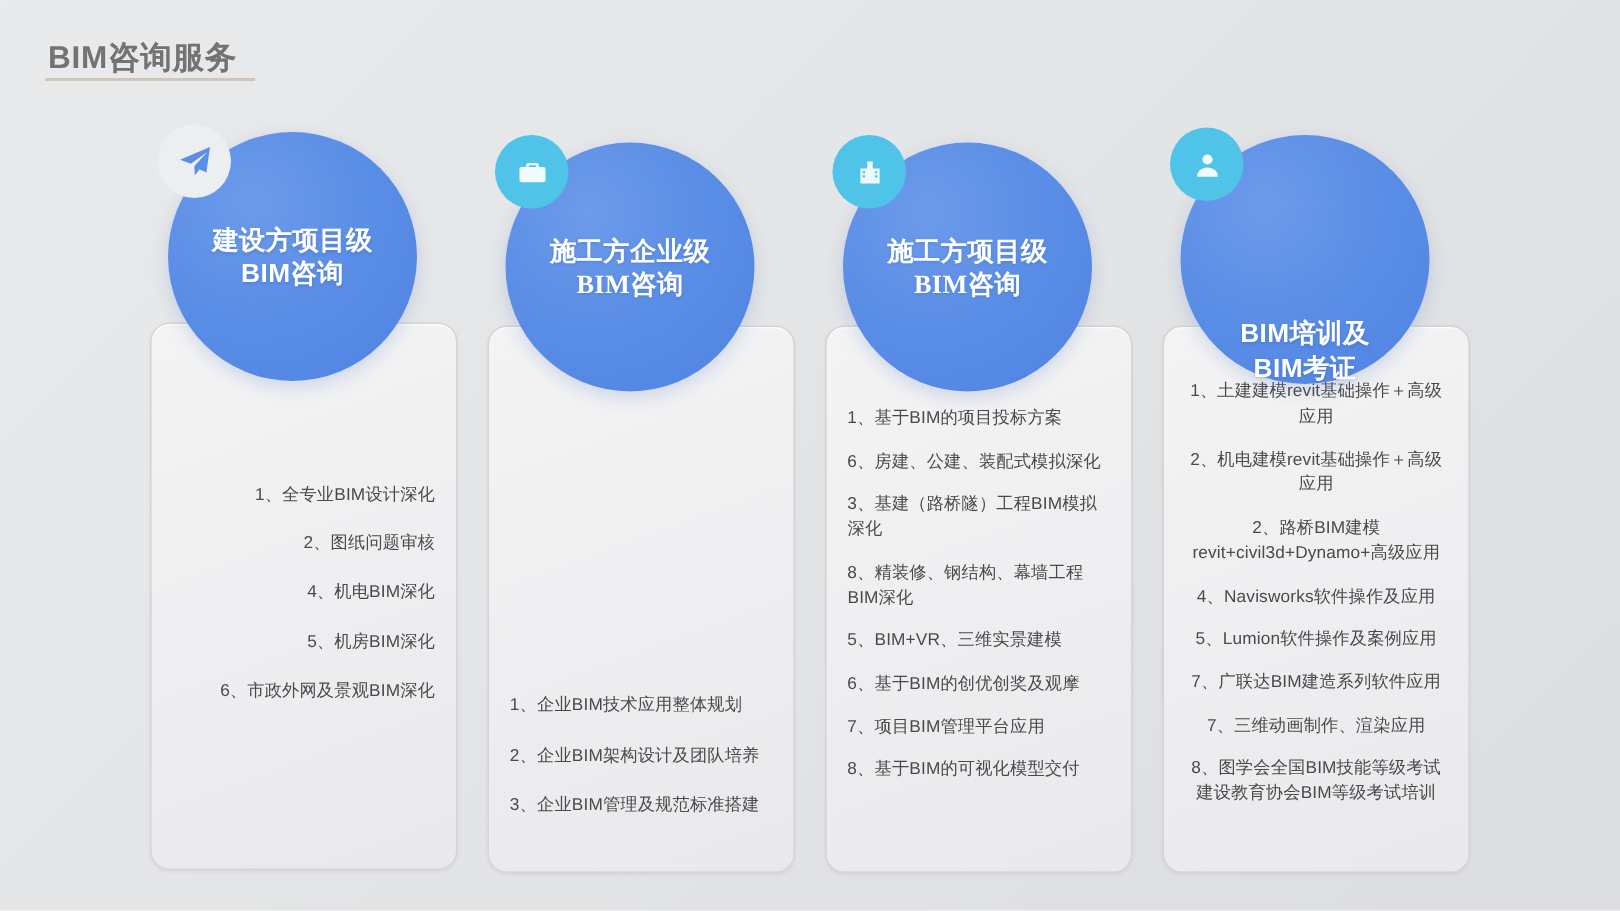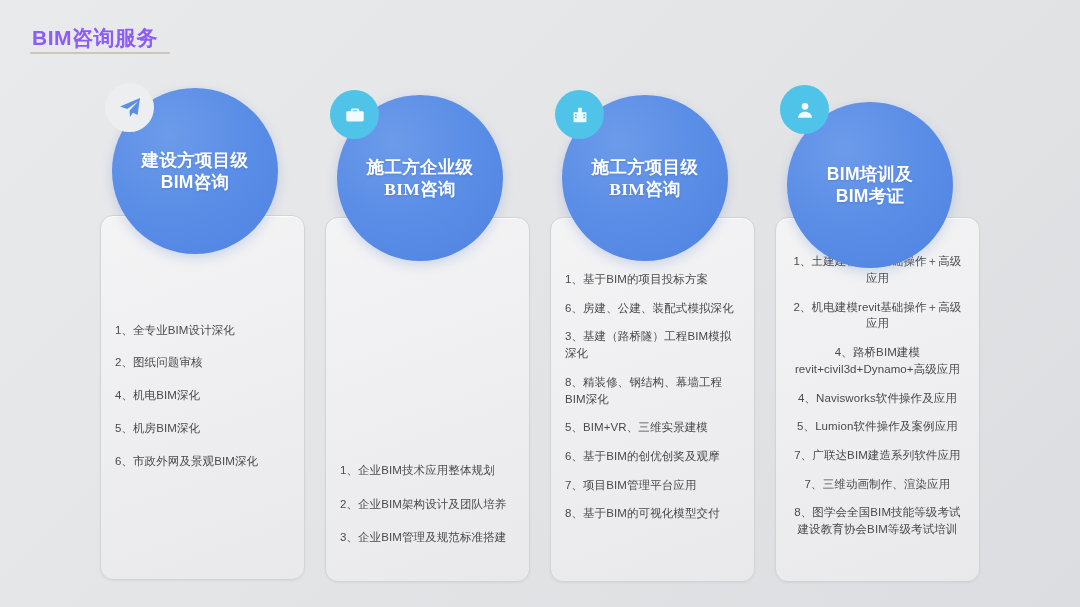--- a/index.html
+++ b/index.html
@@ -16,21 +16,21 @@
     position: relative;
   }
 
   
   .page-title {
     position: absolute;
     left: 32px;
     top: 24px;
     font-size: 21px;
     font-weight: bold;
-    color: #8b5cf6;
+    color: #737373;
     letter-spacing: 0.5px;
     white-space: nowrap;
   }
   .title-underline {
     position: absolute;
     left: 30px;
     top: 52px;
     width: 140px;
     height: 2px;
     background: #b9a892;
@@ -87,21 +87,21 @@
     font-size: 11.5px;
     line-height: 1.45;
     color: #4a4a4c;
     margin: 0 0 13px 0;
     letter-spacing: 0.1px;
     text-indent: -0.1px;
   }
   .card-item:last-child { margin-bottom: 0; }
 
   
-  .c0 .card-item { margin-bottom: 16px; }
+  .c0 .card-item { margin-bottom: 16px; text-align: right; }
   .c1 .card-item { margin-bottom: 17px; }
   .c2 .card-item { margin-bottom: 12px; }
   .c3 .card-item { margin-bottom: 12px; }
 
   
   .bubble {
     position: absolute;
     left: 22px;
     top: 88px;
     width: 166px;
@@ -140,21 +140,21 @@
     justify-content: center;
     z-index: 4;
   }
   .icon-bubble.gray { background: #eceef0; }
   .icon-bubble.cyan { background: #4fc3e8; }
 
   .icon-bubble svg { display: block; }
 
   
   .c1 .bubble, .c2 .bubble { top: 95px; font-family: Liberation Serif, serif; }
-  .c3 .bubble { top: 102px; }
+  .c3 .bubble { top: 90px; align-items: flex-end; }
   .c1 .icon-bubble, .c2 .icon-bubble { top: 90px; }
   .c3 .icon-bubble { top: 85px; }
 
   .c1 .card, .c2 .card, .c3 .card { top: 217px; }
   .c2 .card { padding-top: 24px; }
   .c3 .card { padding-top: 22px; text-align: center; }
 </style>
 </head>
 <body>
 
@@ -244,21 +244,21 @@
         <svg width="22" height="22" viewBox="0 0 24 24">
           <circle cx="12" cy="8" r="3.7" fill="#ffffff" fill-opacity="0.92"></circle>
           <path d="M4.4 20.5c0-4.1 3.4-6.6 7.6-6.6s7.6 2.5 7.6 6.6H4.4z" fill="#ffffff" fill-opacity="0.92"></path>
         </svg>
       </span>
     </div>
     <div class="card">
       <ul class="card-list">
         <li class="card-item">1、土建建模revit基础操作＋高级应用</li>
         <li class="card-item">2、机电建模revit基础操作＋高级应用</li>
-        <li class="card-item">4、路桥BIM建模revit+civil3d+Dynamo+高级应用</li>
+        <li class="card-item">2、路桥BIM建模revit+civil3d+Dynamo+高级应用</li>
         <li class="card-item">4、Navisworks软件操作及应用</li>
         <li class="card-item">5、Lumion软件操作及案例应用</li>
         <li class="card-item">7、广联达BIM建造系列软件应用</li>
         <li class="card-item">7、三维动画制作、渲染应用</li>
         <li class="card-item">8、图学会全国BIM技能等级考试建设教育协会BIM等级考试培训</li>
       </ul>
     </div>
   </div>
 
 </div>

